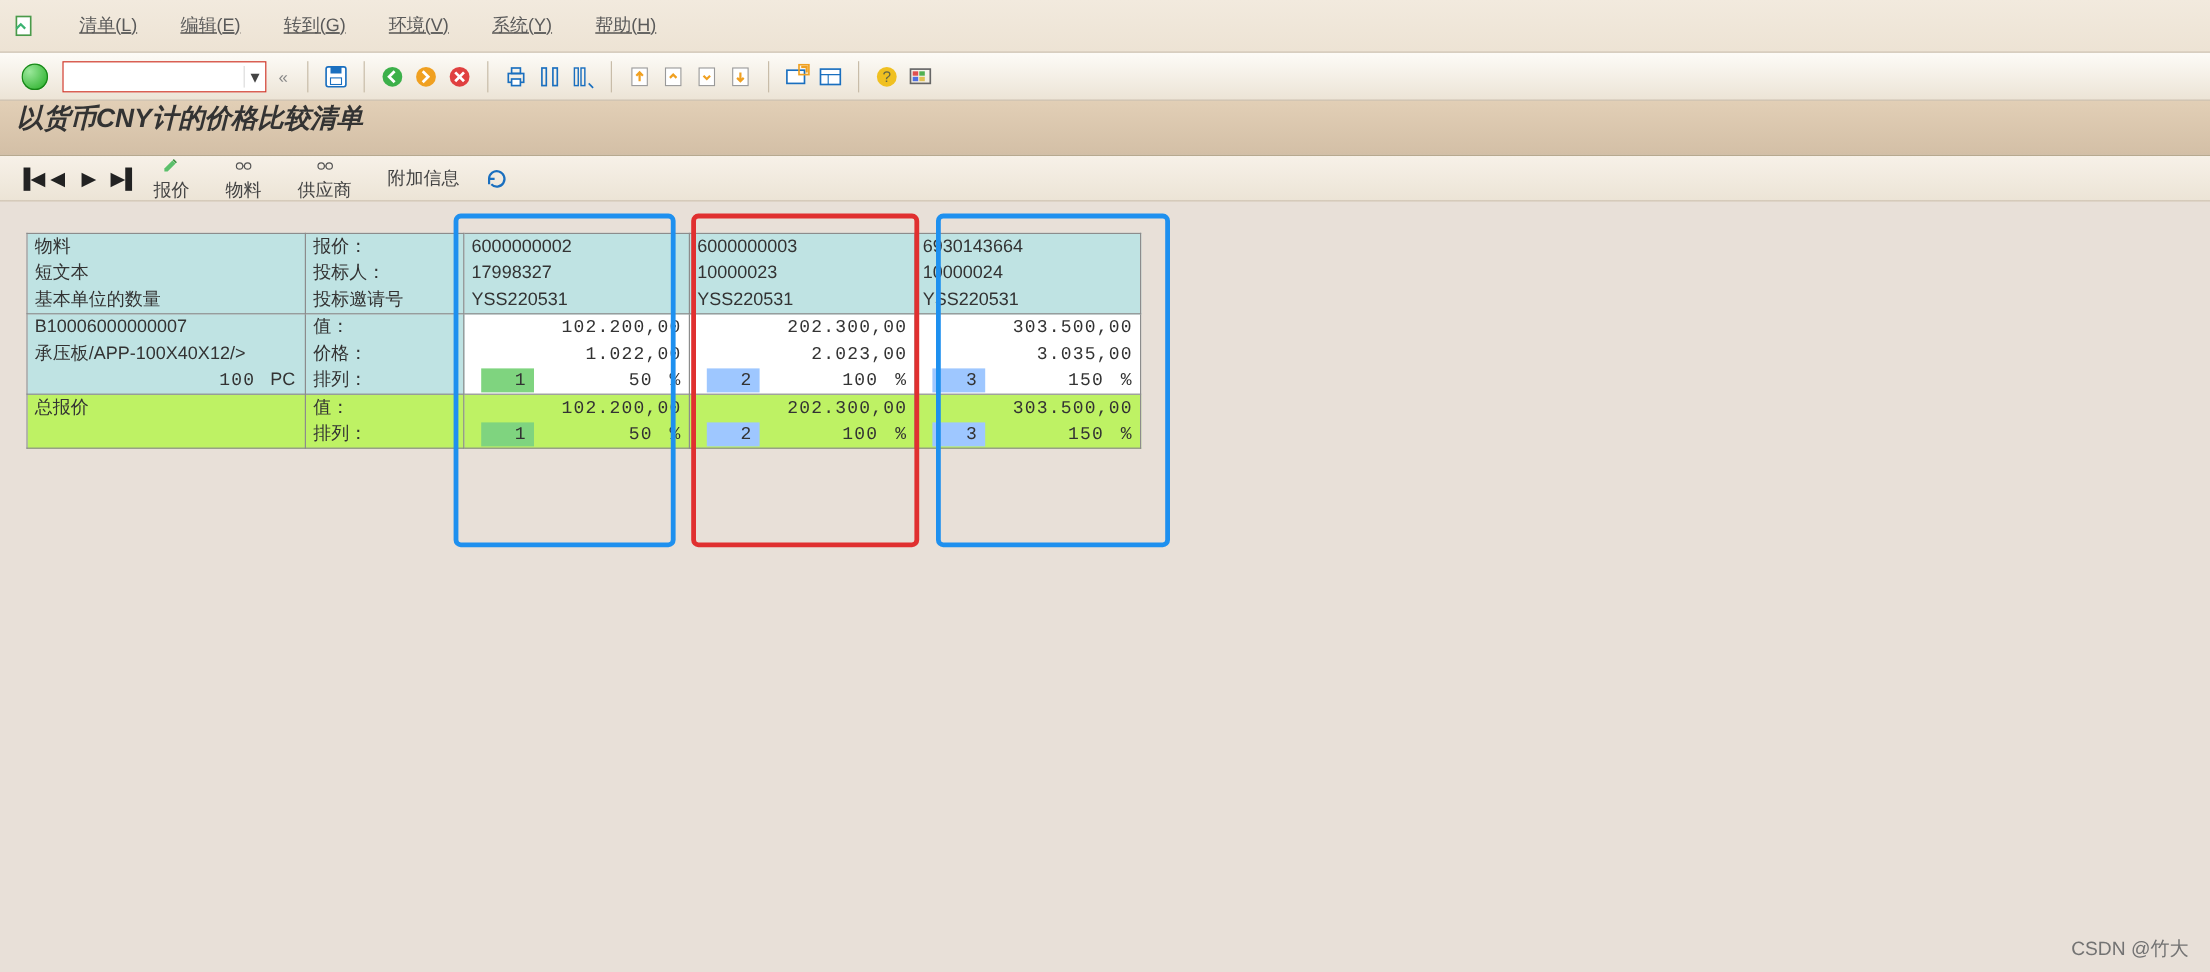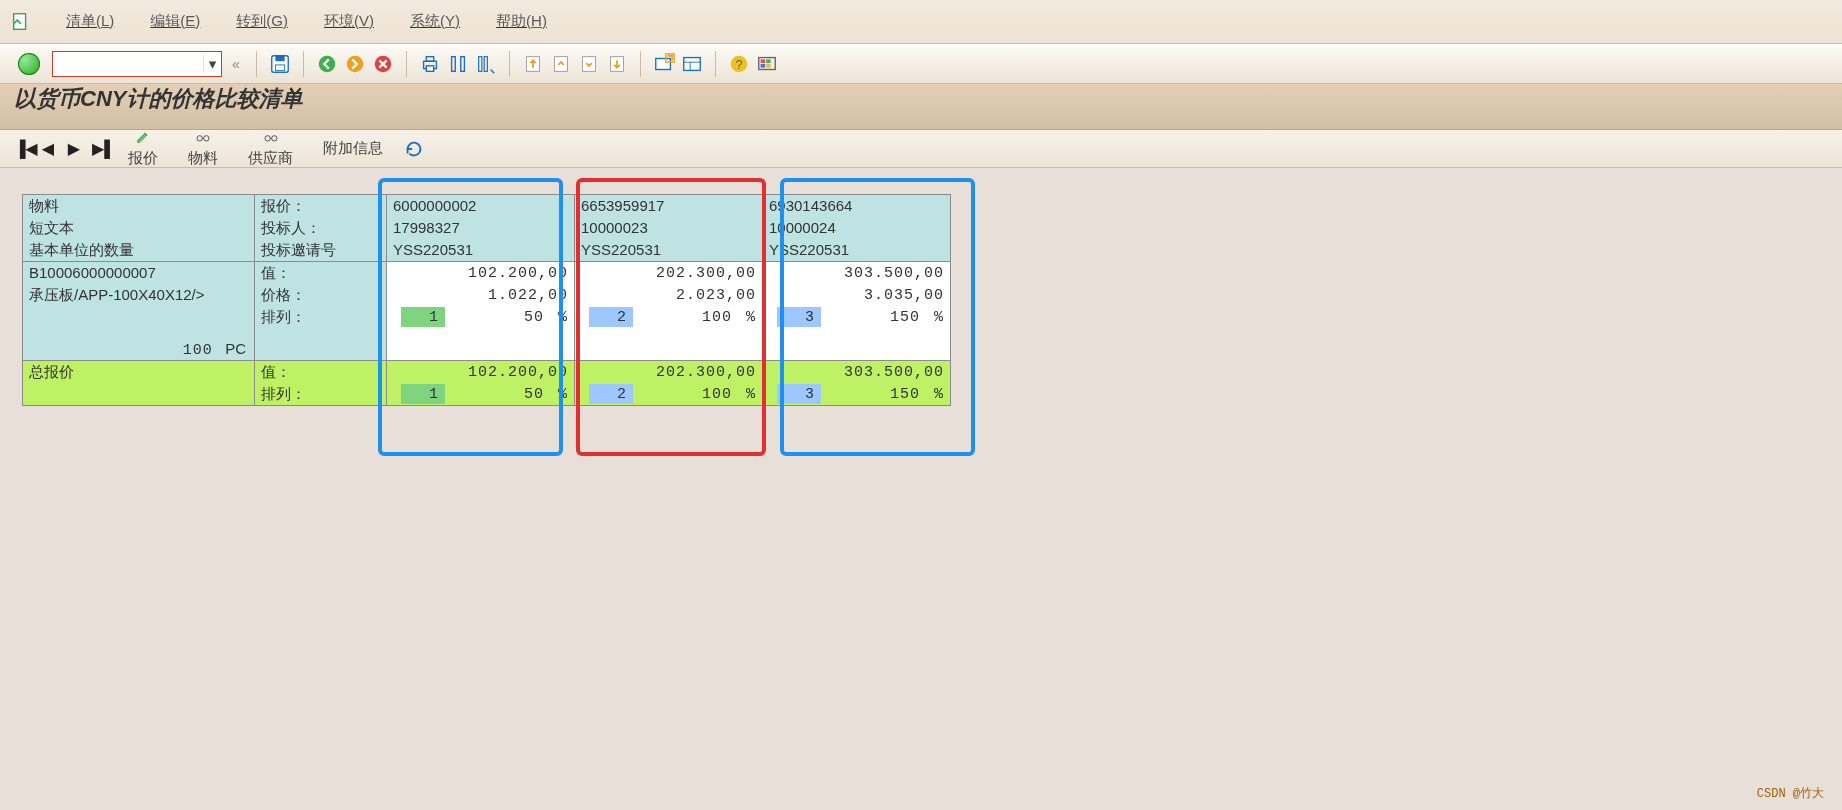--- a/index.html
+++ b/index.html
@@ -111,29 +111,29 @@
     padding:0 6px; gap:4px;
   }
   .rank-block {
     width:44px; height:20px; display:flex; align-items:center; justify-content:flex-end;
     padding-right:6px; font-family:monospace; margin-right:auto; margin-left:8px;
   }
   .rank-green { background:#7fd47f; }
   .rank-blue  { background:#9ec7ff; }
   .mono { font-family:"Consolas","Courier New",monospace; letter-spacing:1px; }
 
-  .right-num { text-align:right; padding-right:8px;margin-top:32px;}
+  .right-num { text-align:right; padding-right:8px;}
 
   
   .hl { position:absolute; border:4px solid; border-radius:6px; pointer-events:none; }
   .hl-blue  { border-color:#1e90ef; }
   .hl-red   { border-color:#e03030; }
 
   .watermark {
-    position:fixed; right:18px; bottom:8px; font-size:12px; color:#a16207;font-family:Liberation Mono, monospace;
+    position:fixed; right:18px; bottom:8px; font-size:16px; color:#737373;
   }
 </style>
 </head>
 <body>
 
 <div class="menubar">
   <span class="menu-doc-icon">
     <svg viewBox="0 0 24 24">
         <rect x="4" y="3" width="13" height="17" fill="#fff" stroke="#4a9a4a" stroke-width="1.5"></rect>
         <polyline points="4,14 8,10 12,14" fill="none" stroke="#3cb371" stroke-width="2"></polyline>
@@ -318,21 +318,21 @@
         <div class="row">报价：</div>
         <div class="row">投标人：</div>
         <div class="row">投标邀请号</div>
       </td>
       <td class="colq hdr-cyan">
         <div class="row">6000000002</div>
         <div class="row">17998327</div>
         <div class="row">YSS220531</div>
       </td>
       <td class="colq hdr-cyan">
-        <div class="row">6653959917</div>
+        <div class="row">6000000003</div>
         <div class="row">10000023</div>
         <div class="row">YSS220531</div>
       </td>
       <td class="colq hdr-cyan">
         <div class="row">6930143664</div>
         <div class="row">10000024</div>
         <div class="row">YSS220531</div>
       </td>
     </tr>
 

